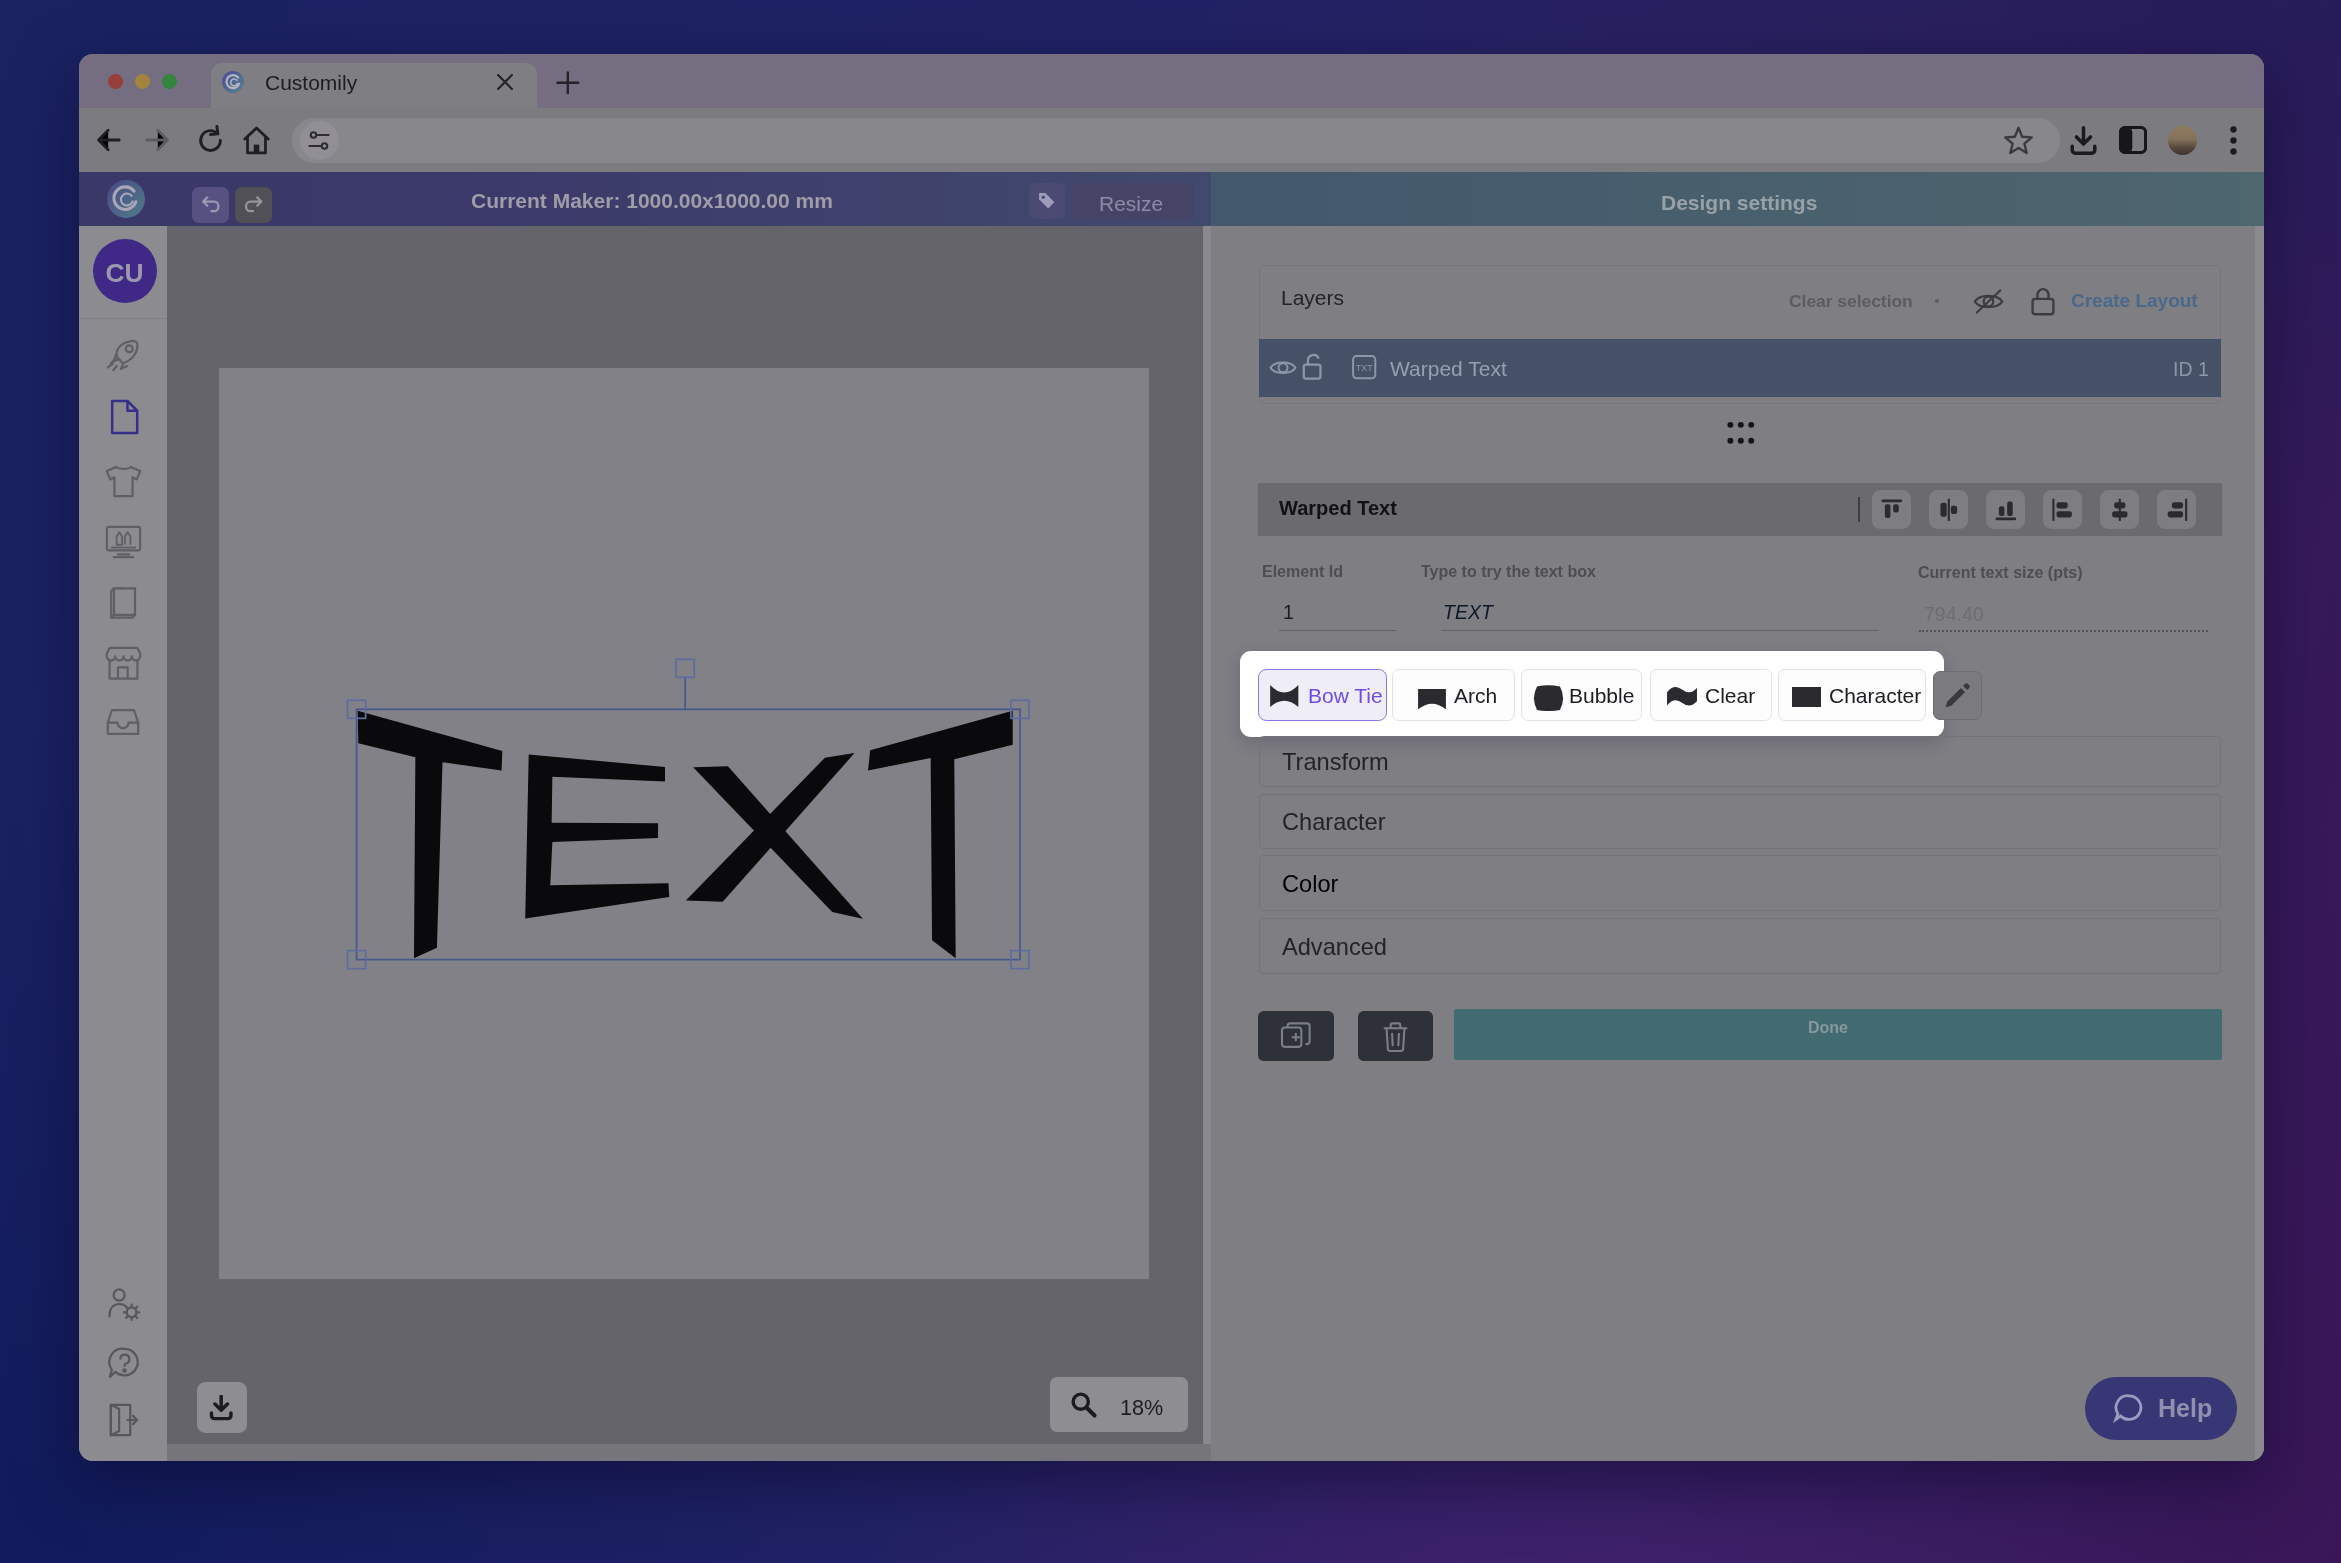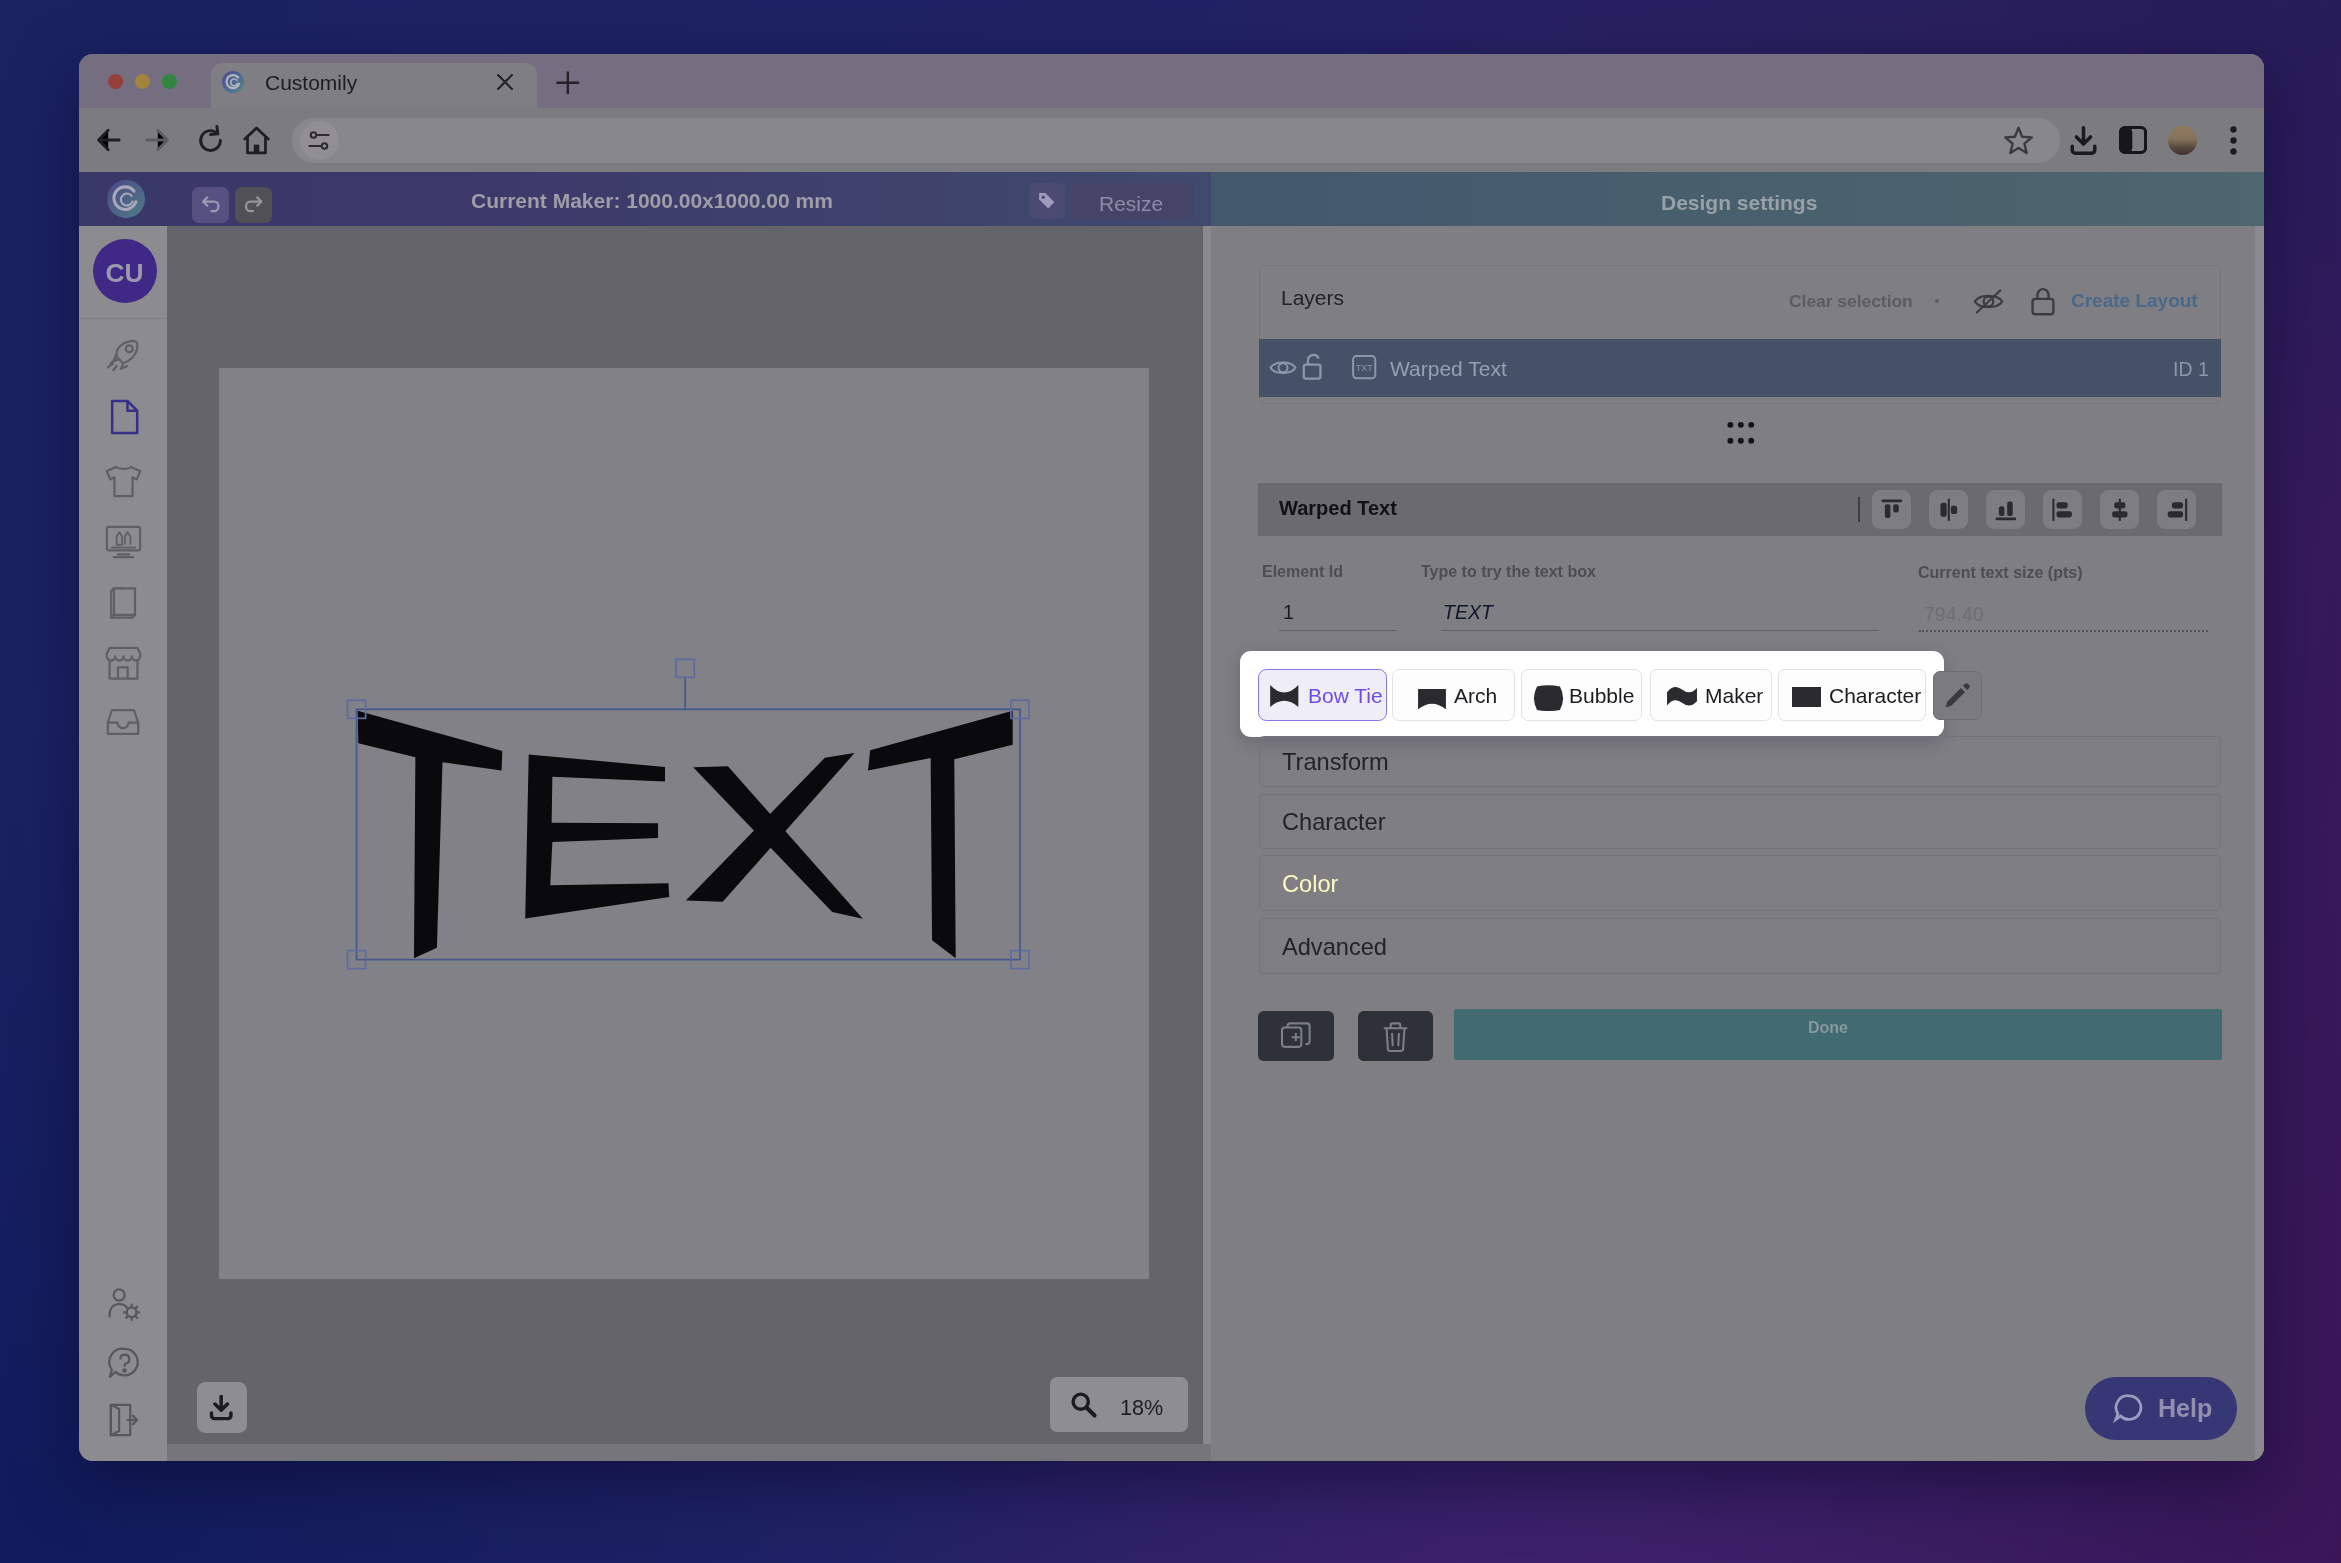--- a/index.html
+++ b/index.html
@@ -364,38 +364,38 @@
   <div class="txt" style="left:1375px;top:630px;font-size:21px;color:#1d1d21;">Arch</div>
   <div class="abs" style="left:1442px;top:615px;width:121px;height:52px;background:#fdfdfe;border:1.4px solid #e3e1e6;border-radius:7px;"></div>
   <svg class="abs" style="left:1453px;top:631px" width="33" height="26.4" viewBox="0 0 47 38">
       <path d="M7,2 Q23.5,-1 40,2 Q49,19 40,36 Q23.5,39 7,36 Q-2,19 7,2 Z" fill="#2b2a2f"></path>
     </svg>
   <div class="txt" style="left:1490px;top:630px;font-size:21px;color:#1d1d21;">Bubble</div>
   <div class="abs" style="left:1571px;top:615px;width:122px;height:52px;background:#fdfdfe;border:1.4px solid #e3e1e6;border-radius:7px;"></div>
   <svg class="abs" style="left:1588px;top:632px" width="30" height="21.6" viewBox="0 0 43 31">
       <path d="M0,9 Q10,-4 21.5,5 Q33,14 43,3 V22 Q33,33 21.5,24 Q10,15 0,28 Z" fill="#2b2a2f"></path>
     </svg>
-  <div class="txt" style="left:1626px;top:630px;font-size:21px;color:#1d1d21;">Maker</div>
+  <div class="txt" style="left:1626px;top:630px;font-size:21px;color:#1d1d21;">Clear</div>
   <div class="abs" style="left:1699px;top:615px;width:148px;height:52px;background:#fdfdfe;border:1.4px solid #e3e1e6;border-radius:7px;"></div>
   <svg class="abs" style="left:1713px;top:633px" width="29" height="20" viewBox="0 0 42 29">
       <rect width="42" height="29" fill="#2b2a2f"></rect>
     </svg>
   <div class="txt" style="left:1750px;top:630px;font-size:21px;color:#1d1d21;">Character</div>
   <div class="abs" style="left:1854px;top:617px;width:49px;height:49px;background:#7b7a7f;border:1.4px solid #6e6d72;border-radius:7px;"></div>
   <svg class="abs" style="left:1864px;top:627px" width="29" height="29" viewBox="0 0 42 42">
       <path d="M6 30 L26 10 l6 6 L12 36 L4 38 Z M29 7 l3 -3 a3 3 0 0 1 4 0 l2 2 a3 3 0 0 1 0 4 l-3 3 Z" fill="#3a393d"></path>
     </svg>
 
   
   <div class="abs" style="left:1180px;top:682px;width:962px;height:51px;border:1.4px solid #747378;border-radius:4.2px;"></div>
   <div class="txt" style="left:1203px;top:695px;font-size:23.6px;color:#232327;">Transform</div>
   <div class="abs" style="left:1180px;top:740px;width:962px;height:55px;border:1.4px solid #747378;border-radius:4.2px;"></div>
   <div class="txt" style="left:1203px;top:755px;font-size:23.6px;color:#232327;">Character</div>
   <div class="abs" style="left:1180px;top:801px;width:962px;height:56px;border:1.4px solid #747378;border-radius:4.2px;"></div>
-  <div class="txt" style="left:1203px;top:817px;font-size:23.6px;color:#fef9c3;">Color</div>
+  <div class="txt" style="left:1203px;top:817px;font-size:23.6px;color:#000000;">Color</div>
   <div class="abs" style="left:1180px;top:864px;width:962px;height:56px;border:1.4px solid #747378;border-radius:4.2px;"></div>
   <div class="txt" style="left:1203px;top:880px;font-size:23.6px;color:#232327;">Advanced</div>
 
   
   <div class="abs" style="left:1179px;top:957px;width:76px;height:50px;background:#2e3238;border-radius:5.6px;"></div>
   <svg class="abs" style="left:1200px;top:968px" width="35" height="29" viewBox="0 0 50 42">
       <g stroke="#7b7f85" stroke-width="3" fill="none">
         <rect x="4" y="8" width="28" height="28" rx="4"></rect>
         <path d="M12 8 V6 a4 4 0 0 1 4 -4 H40 a4 4 0 0 1 4 4 V28 a4 4 0 0 1 -4 4 h-2"></path>
         <path d="M18 22 h12 M24 16 v12"></path>

